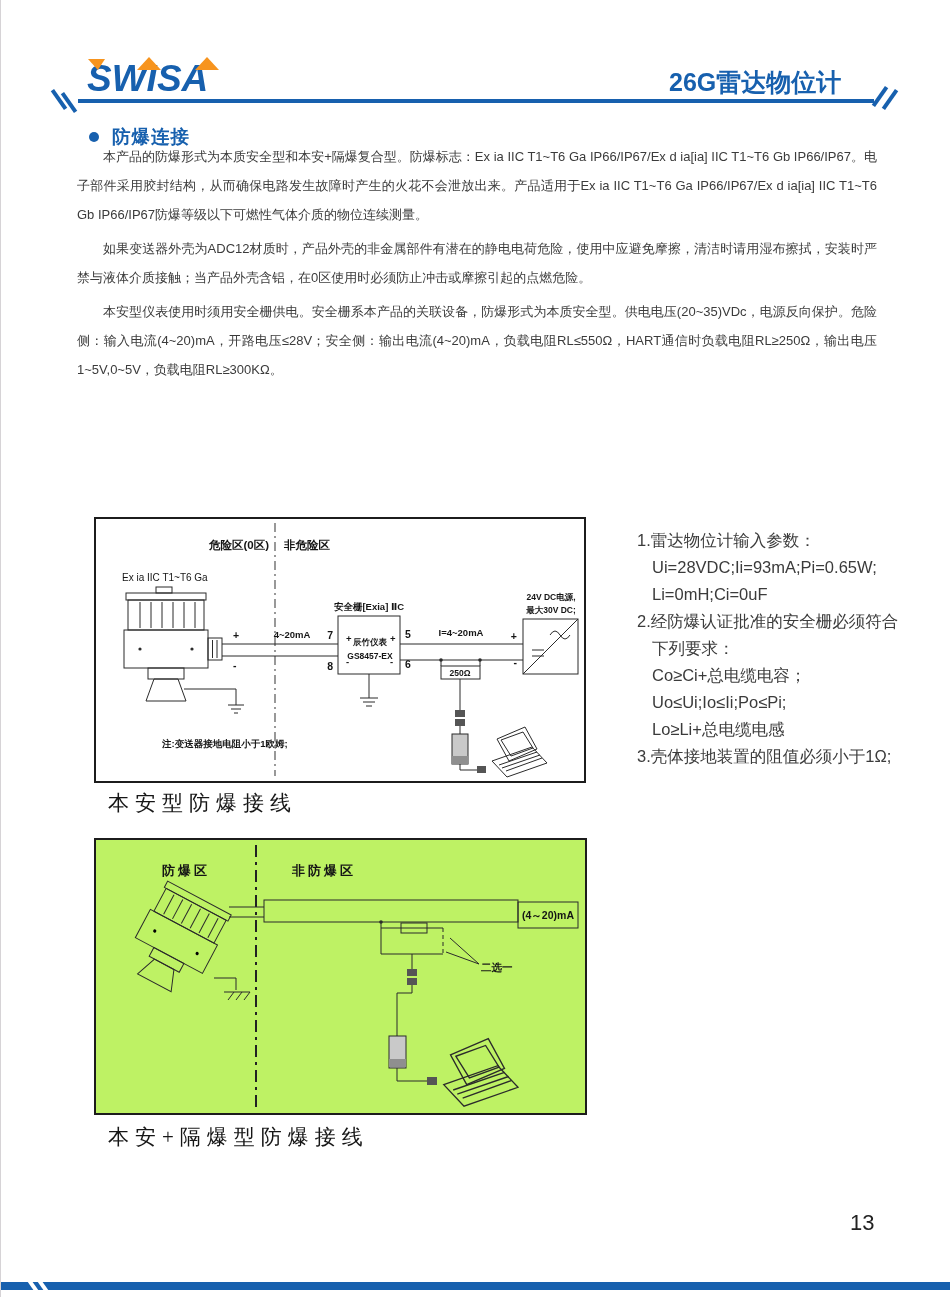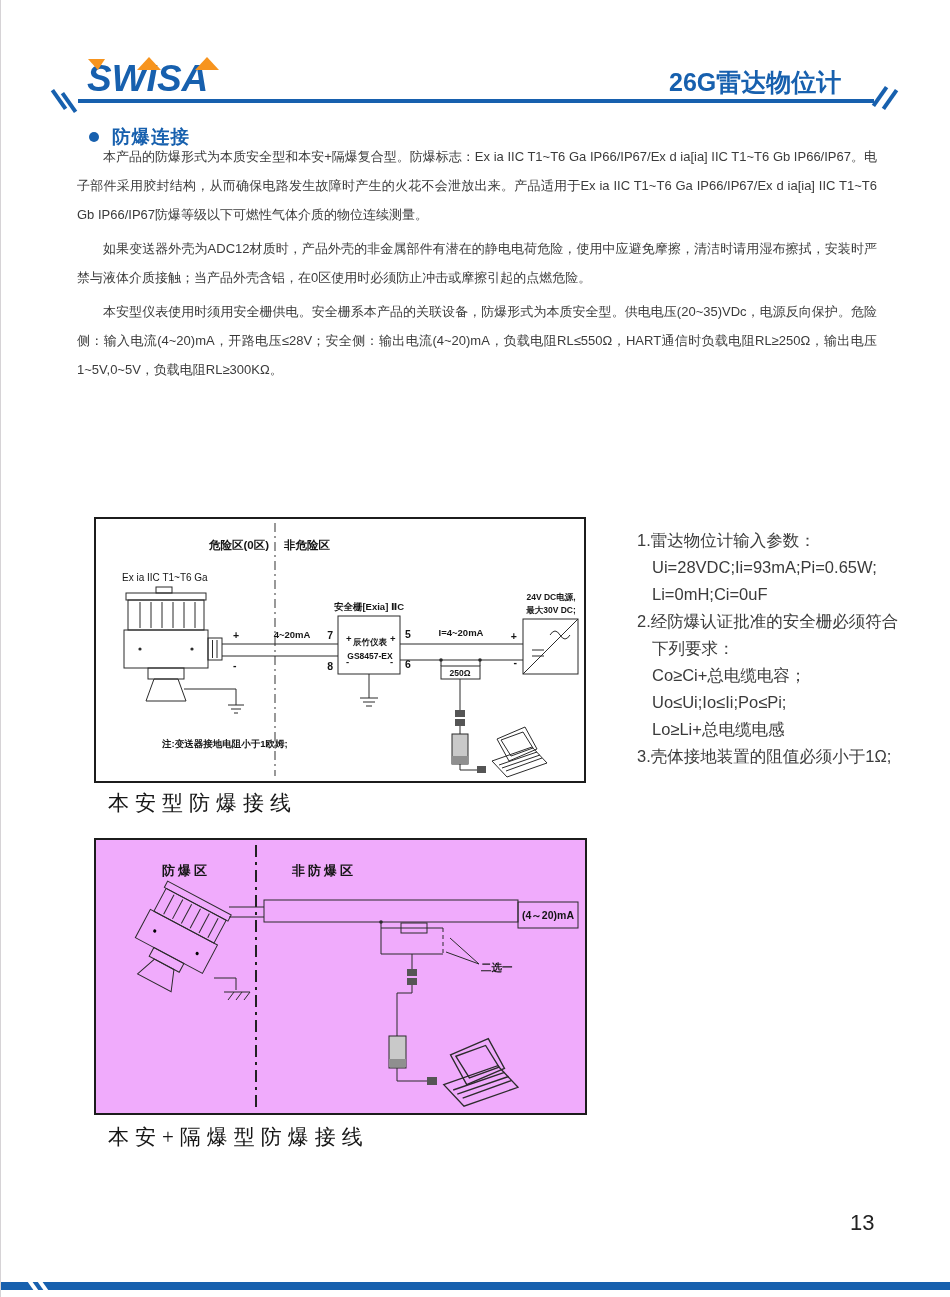--- a/index.html
+++ b/index.html
@@ -26,21 +26,21 @@
   .sec-label{font-size:18.5px;font-weight:bold;color:#1760ae;letter-spacing:1px;}
   
   .body-copy{position:absolute;left:76px;top:142px;width:800px;font-size:13px;line-height:29px;
              text-align:justify;color:#3b3b3b;}
   .body-copy p{margin:0 0 5px 0;text-indent:2em;}
   
   .side-notes{position:absolute;left:599px;top:527px;width:296px;font-size:16.5px;line-height:27px;color:#3b3b3b;margin-left:37px;}
   .ind1{padding-left:15px;}
   
   .diag1{position:absolute;left:93px;top:517px;width:492px;height:266px;border:2px solid #1c1c1c;box-sizing:border-box;background:#fff;text-align:right;}
-  .diag2{position:absolute;left:93px;top:838px;width:493px;height:277px;border:2px solid #1c1c1c;box-sizing:border-box;background:#f0abfc;text-decoration:underline;}
+  .diag2{position:absolute;left:93px;top:838px;width:493px;height:277px;border:2px solid #1c1c1c;box-sizing:border-box;background:#bef264;text-decoration:underline;}
   .cap{position:absolute;font-family:"Liberation Serif","DejaVu Serif",serif;font-size:21px;color:#161616;letter-spacing:6px;}
   .cap1{left:107px;top:789px;}
   .cap2{left:107px;top:1123px;}
   .page-num{position:absolute;left:849px;top:1210px;font-size:22px;color:#222;}
   .footer-bar{position:absolute;left:0;top:1282px;width:950px;height:8px;background:#1760ae;}
   .fslash{position:absolute;width:4px;height:18px;background:#fff;transform:rotate(-35deg);}
   .f1{left:30px;top:1277px;} .f2{left:40px;top:1277px;}
   
   svg text{fill:#151515;font-family:"Liberation Sans","DejaVu Sans",sans-serif;}
   .strokes line,.strokes rect,.strokes polygon,.strokes polyline,.strokes path{stroke:#2b2b2b;fill:none;stroke-width:1;}

